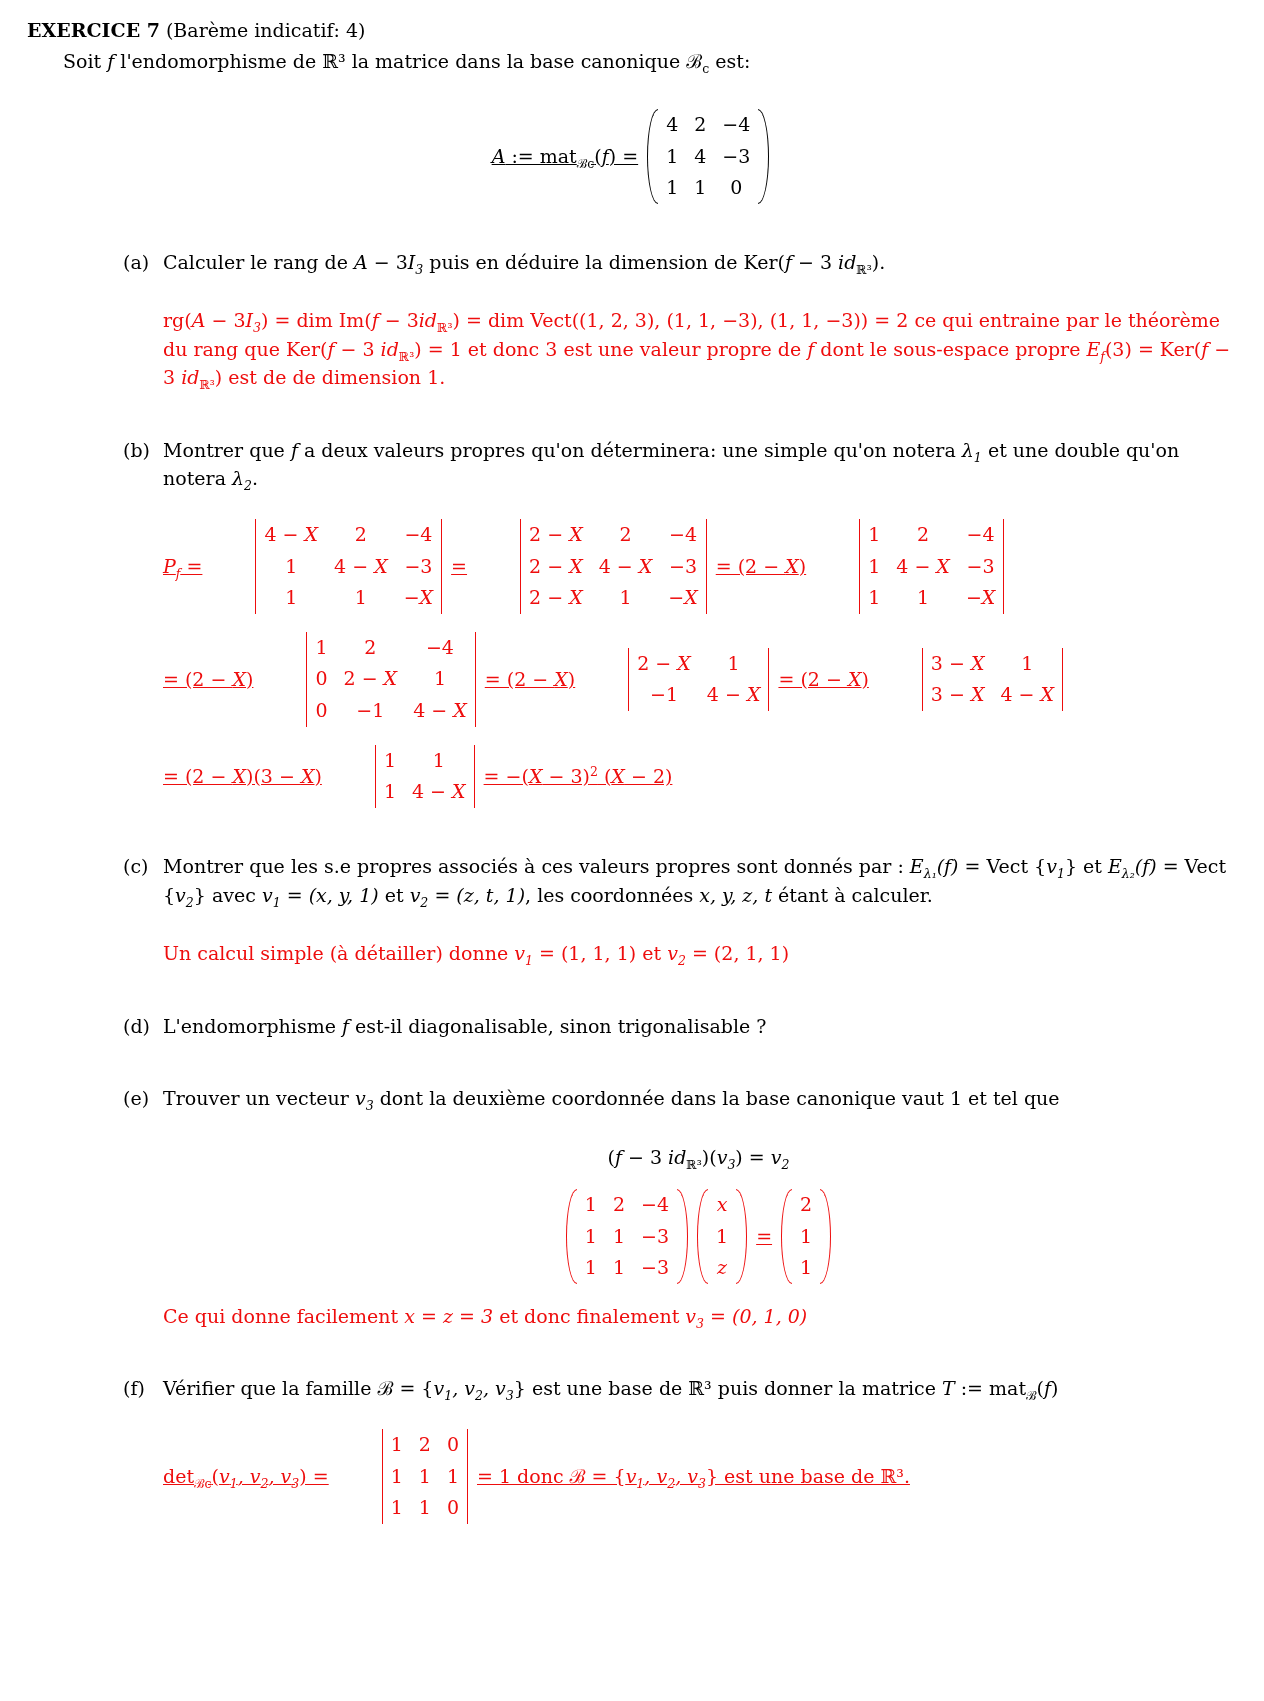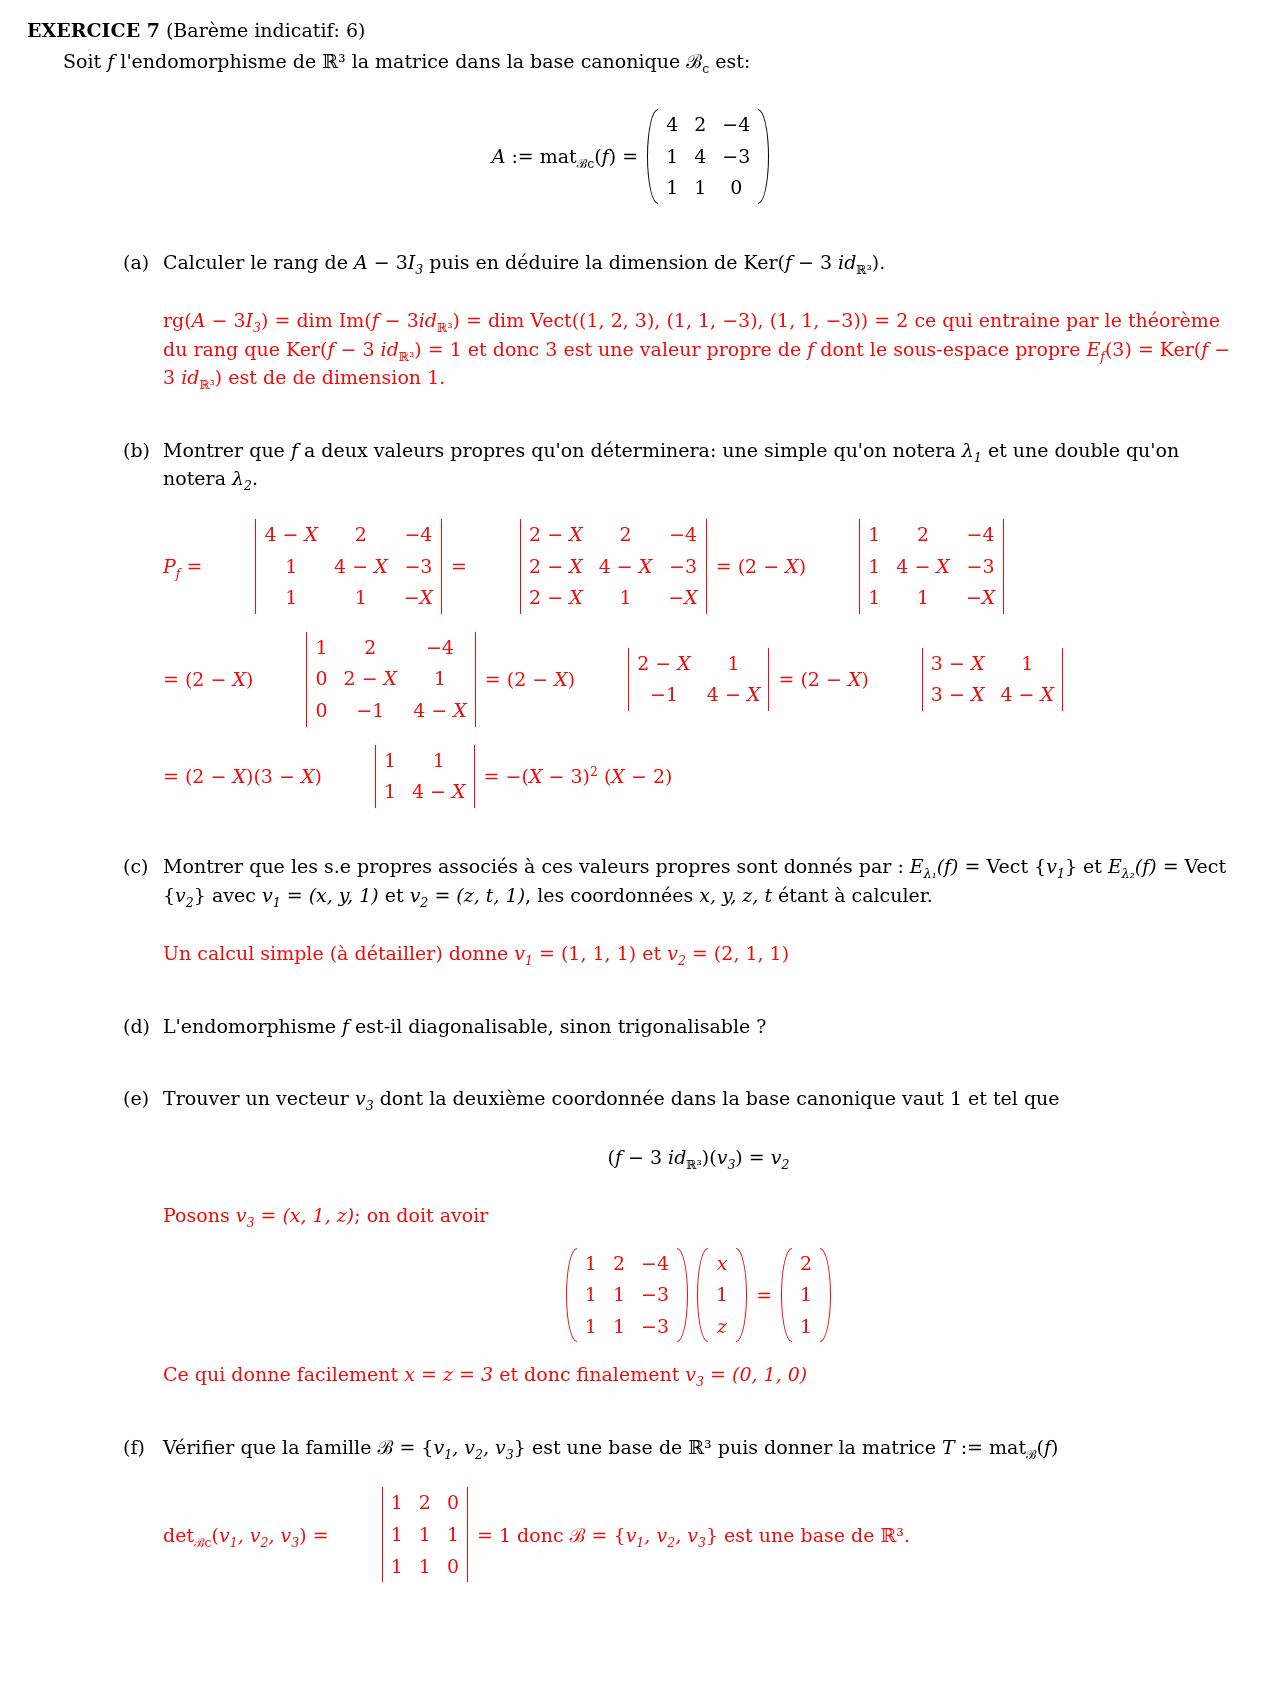--- a/index.html
+++ b/index.html
@@ -21,21 +21,21 @@
   sup{font-size:66%;line-height:0;}
   .red{color:#ee0d0d;}
   
   .item{display:flex;margin-left:96px;margin-top:44px;}
   .ilabel{width:40px;flex:0 0 40px;}
   .ibody{flex:1;min-width:0;}
   .ans{margin-top:30px;}
   
   .disp{display:flex;align-items:center;flex-wrap:wrap;column-gap:9px;row-gap:14px;margin-top:26px;}
   .disp.center{justify-content:center;}
-  .disp .tok{white-space:nowrap;}
+  .disp .tok{white-space:nowrap;text-decoration:underline;}
   
   .mtx{display:inline-table;border-collapse:collapse;}
   .mrow{display:table-row;}
   .mcell{display:table-cell;text-align:center;padding:3px 8px;line-height:1.35;white-space:nowrap;}
   .det{display:inline-flex;align-items:flex-start;padding-left:44px;}
   .det .mtx{border-left:1.4px solid currentColor;border-right:1.4px solid currentColor;}
   .par{display:inline-flex;align-items:stretch;}
   .par-l{width:10px;border:1.7px solid currentColor;border-right:none;
          border-radius:100% 0 0 100% / 50% 0 0 50%;}
   .par-r{width:10px;border:1.7px solid currentColor;border-left:none;
@@ -43,21 +43,21 @@
   .eqA{margin-top:34px;margin-bottom:10px;}
   .blackeq{margin-top:30px;}
   .tight{margin-top:18px;}
 </style>
 </head>
 <body>
 
 <div class="doc">
 
   <div class="header-line">
-    <span class="b">EXERCICE 7</span><span>(Barème indicatif: 6)</span>
+    <span class="b">EXERCICE 7</span><span>(Barème indicatif: 4)</span>
   </div>
   <p class="intro">Soit <i class="v">f</i> l'endomorphisme de ℝ³ la matrice dans la base canonique ℬ<sub>c</sub> est:</p>
 
   <div class="disp center eqA">
     <span class="tok"><i class="v">A</i> := mat<sub>ℬc</sub>(<i class="v">f</i>) =</span>
     <span class="par">
         <span class="par-l"></span>
         <span class="mtx">
           <span class="mrow">
             <span class="mcell">4</span>
@@ -237,21 +237,20 @@
     <div class="ibody">
       <p class="q">L'endomorphisme <i class="v">f</i> est-il diagonalisable, sinon trigonalisable ?</p>
     </div>
   </div>
 
   <div class="item">
     <div class="ilabel">(e)</div>
     <div class="ibody">
       <p class="q">Trouver un vecteur <i class="v">v<sub>3</sub></i> dont la deuxième coordonnée dans la base canonique vaut 1 et tel que</p>
       <p class="blackeq" style="text-align:center">(<i class="v">f</i> − 3 <i class="v">id</i><sub>ℝ³</sub>)(<i class="v">v<sub>3</sub></i>) = <i class="v">v<sub>2</sub></i></p>
-      <p class="ans red">Posons <i class="v">v<sub>3</sub> = (x, 1, z)</i>; on doit avoir</p>
       <div class="disp red center tight">
         <span class="par">
             <span class="par-l"></span>
             <span class="mtx">
               <span class="mrow">
                 <span class="mcell">1</span>
                 <span class="mcell">2</span>
                 <span class="mcell">−4</span>
               </span>
               <span class="mrow">

